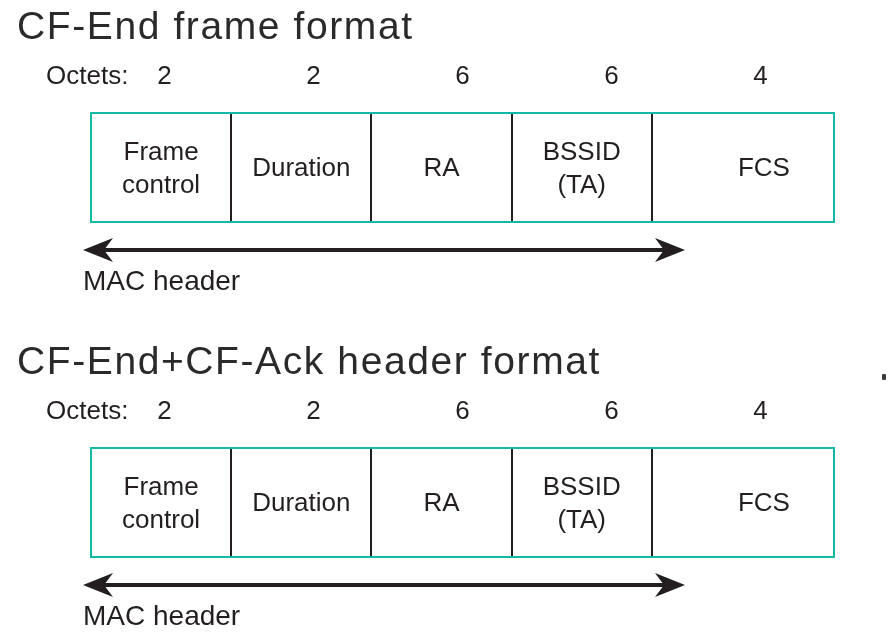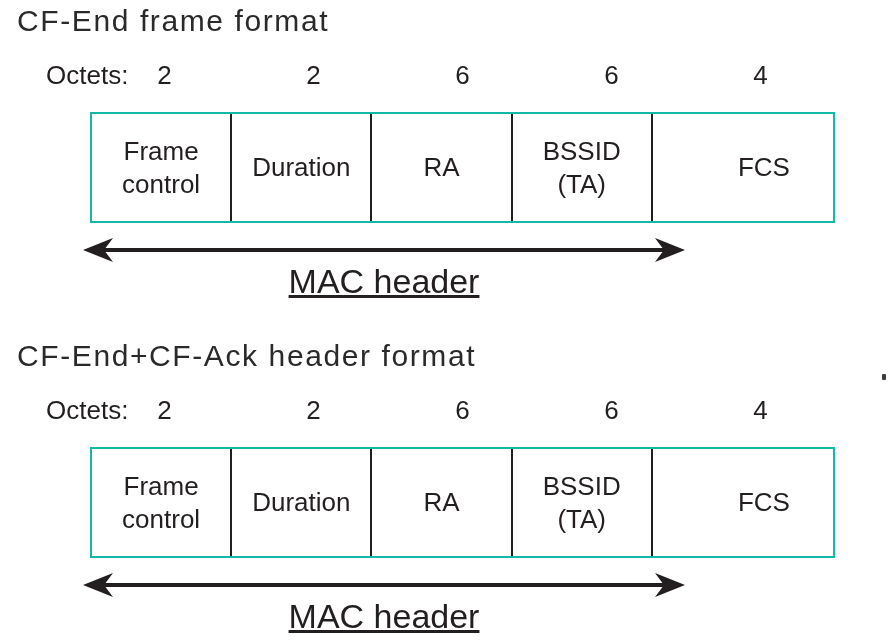--- a/index.html
+++ b/index.html
@@ -22,21 +22,21 @@
     width: 888px;
   }
   .section-1 { top: 0;   height: 335px; }
   .section-2 { top: 335px; height: 307px; }
 
   .title {
     position: absolute;
     top: 4px;
     left: 17px;
     margin: 0;
-    font-size: 30px;
+    font-size: 39px;
     font-weight: 400;
     letter-spacing: 1.6px;
     color: #2a2a2c;
     white-space: nowrap;
   }
 
   .octets-row {
     position: absolute;
     top: 59px;
     left: 90px;
@@ -96,24 +96,22 @@
     display: block;
   }
   .span-arrow line    { stroke: #231f20; stroke-width: 4; }
   .span-arrow polygon { fill: #231f20; }
 
   .arrow-label {
     position: absolute;
     top: 264px;
     left: 83px;
     width: 602px;
-    text-align: center;
-    font-size: 34px;
+    font-size: 28px;
     line-height: 34px;
-    text-decoration: underline;
   }
 
   .scan-artifact {
     position: absolute;
     top: 374px;
     left: 882px;
     width: 4px;
     height: 6px;
     background: #3c3c3e;
     border-radius: 1px;

